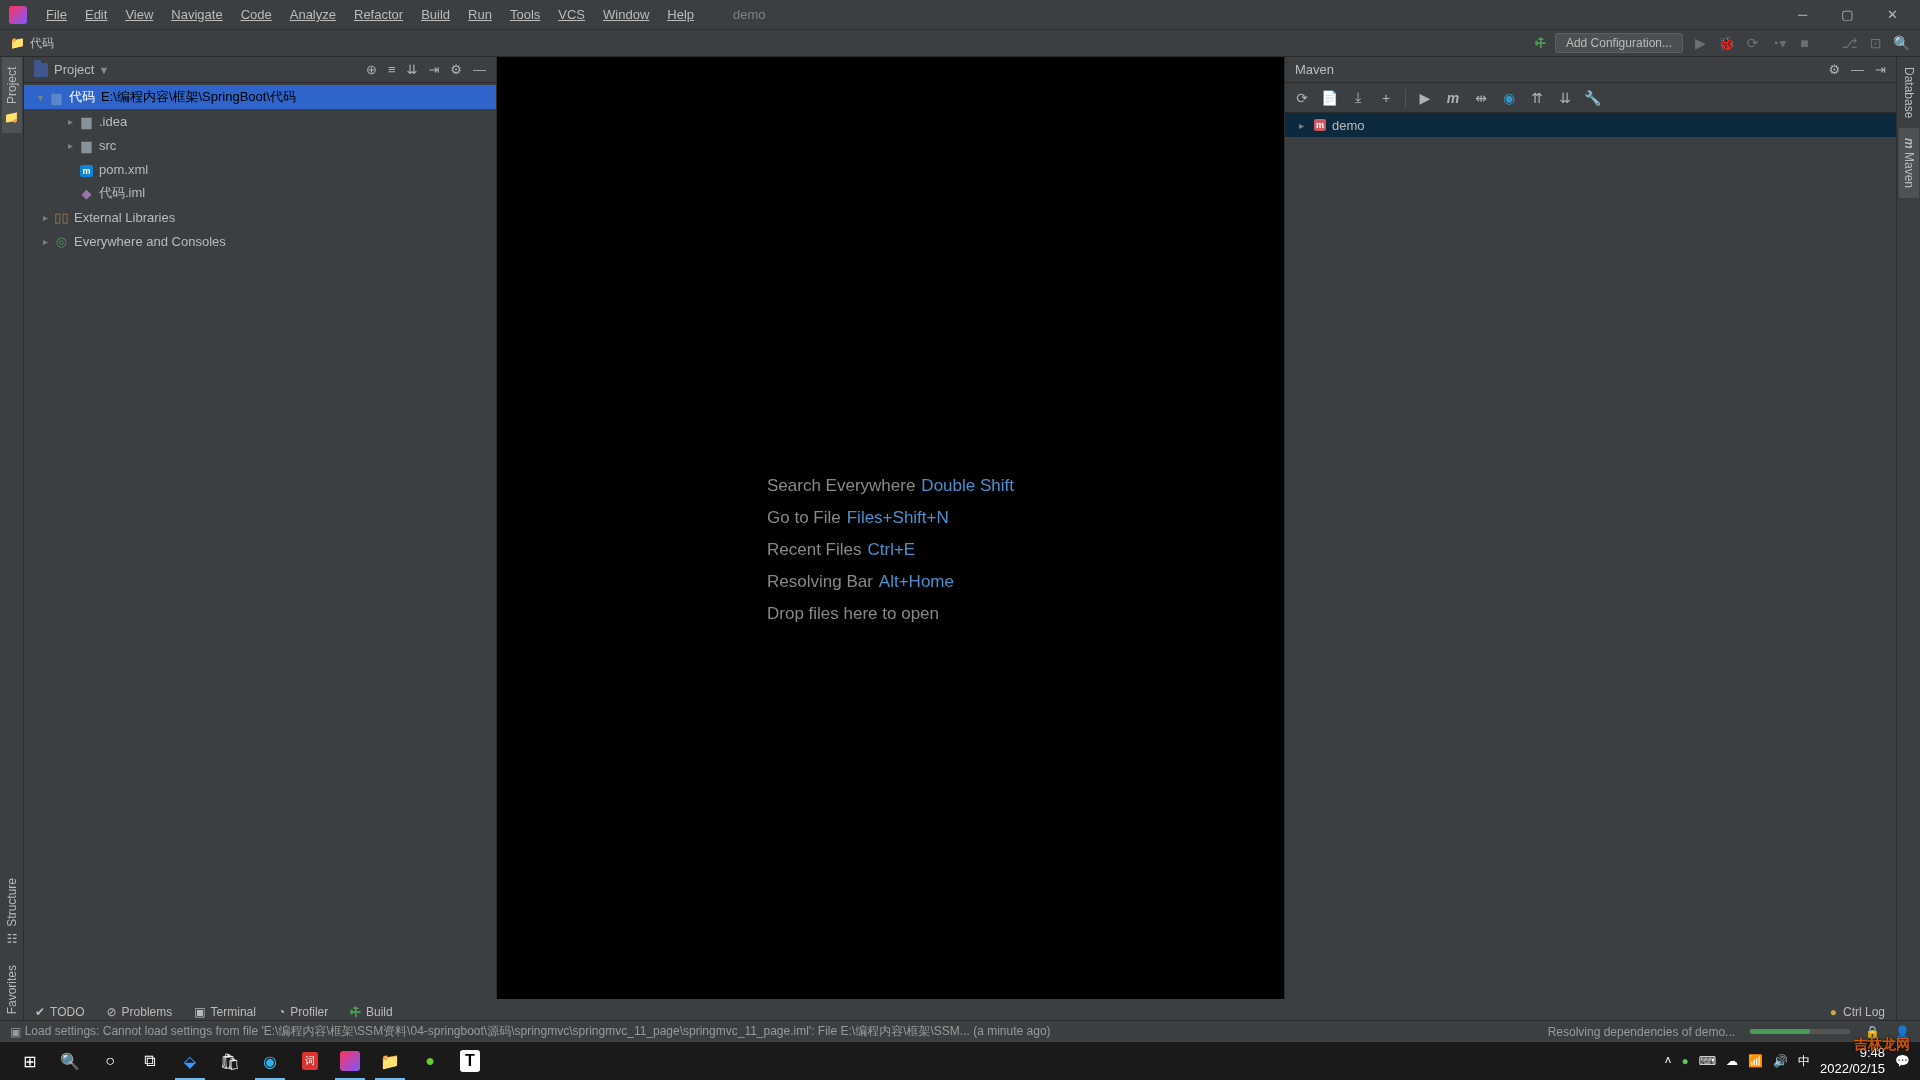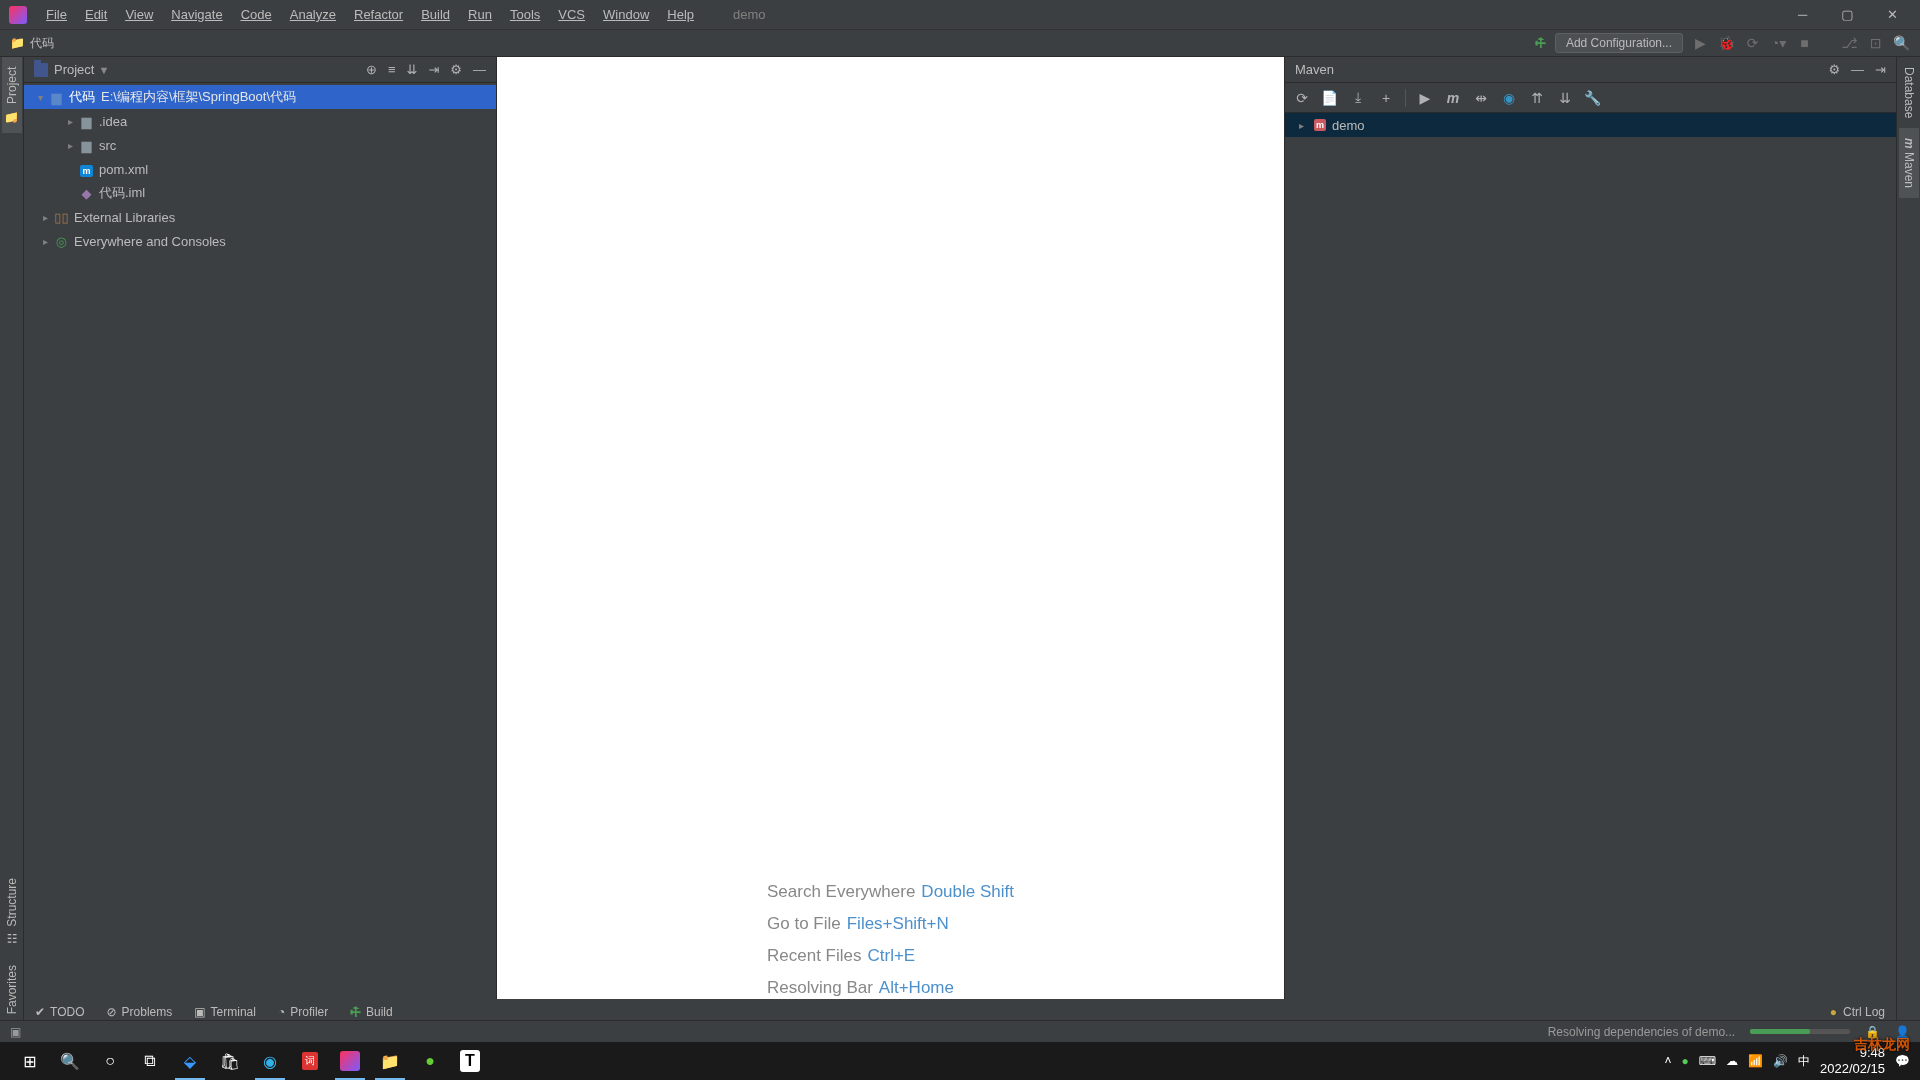--- a/index.html
+++ b/index.html
@@ -36,29 +36,29 @@
 .proj-icon::before { content:""; position:absolute; top:-3px; left:0; width:7px; height:3px; background:#40568d; }
 .panel-tools { margin-left: auto; display: flex; gap: 11px; font-size: 13px; color: #afb1b3; }
 .panel-tools span { cursor: pointer; }
 
 .tree { flex: 1; font-size: 13px; overflow: auto; padding-top: 2px; }
 .tree-row { height: 24px; display: flex; align-items: center; padding-left: 10px; cursor: pointer; white-space: nowrap; }
 .tree-row.selected { background: #2f65ca; color: #fff; }
 .chev { width: 13px; color: #808080; font-size: 10px; text-align: center; }
 .tree-icon { margin: 0 5px 0 2px; width: 15px; text-align: center; }
 .node-path { color: #888; margin-left: 6px; }
-.selected .node-path { color: #e5e5e5; }
+.selected .node-path { color: #000000; }
 .fold-ic { color: #87939a; }
 .fold-ic.proj { color: #5a87c9; }
 .m-ic { color:#fff; background:#1185d6; border-radius:2px; font-weight:bold; font-size:9px; padding:1px 2px; }
 .iml-ic { color: #9876aa; }
 .lib-ic { color: #a67a4a; }
 .sc-ic { color: #499c54; }
 
-.editor-area { flex: 1; background: #ffffff; display: flex; align-items: flex-end; justify-content: center; }
+.editor-area { flex: 1; background: #000000; display: flex; align-items: center; justify-content: center; }
 .hints { font-size: 17px; color: #888888; text-align: left; }
 .hint-row { margin: 12px 0; }
 .hint-key { color: #4c90cc; margin-left: 6px; }
 
 .maven-panel { width: 612px; background: #3c3f41; border-left: 1px solid #2b2b2b; display: flex; flex-direction: column; }
 .maven-toolbar { height: 30px; display: flex; align-items: center; padding: 0 8px; gap: 10px; border-bottom: 1px solid #2b2b2b; font-size: 14px; }
 .maven-toolbar span { cursor: pointer; color: #afb1b3; width: 18px; text-align: center; }
 .tb-sep { width: 1px; height: 18px; background: #555; }
 .maven-tree-row { height: 24px; display: flex; align-items: center; background: #0d293e; color: #bbb; font-size: 13px; padding-left: 10px; }
 .dl-ic { color:#fff; background:#cc5860; border-radius:2px; font-weight:bold; font-size:9px; padding:1px 2px; margin: 0 6px; }
@@ -250,20 +250,21 @@
       <span>Build</span>
     </div>
   <div class="bt-right">
     <span class="warn-ic">●</span>
     <span>Ctrl Log</span>
   </div>
 </div>
 
 <div class="statusbar">
   <span>▣</span>&nbsp;
+  <span style="max-width:1050px; overflow:hidden; text-overflow:ellipsis; white-space:nowrap">Load settings: Cannot load settings from file 'E:\编程内容\框架\SSM资料\04-springboot\源码\springmvc\springmvc_11_page\springmvc_11_page.iml': File E:\编程内容\框架\SSM... (a minute ago)</span>
   <div class="status-right">
     <span>Resolving dependencies of demo...</span>
     <div class="progress">
         <div class="prog-fill"></div>
       </div>
     <span>🔒</span>
     <span>👤</span>
   </div>
 </div>
 

